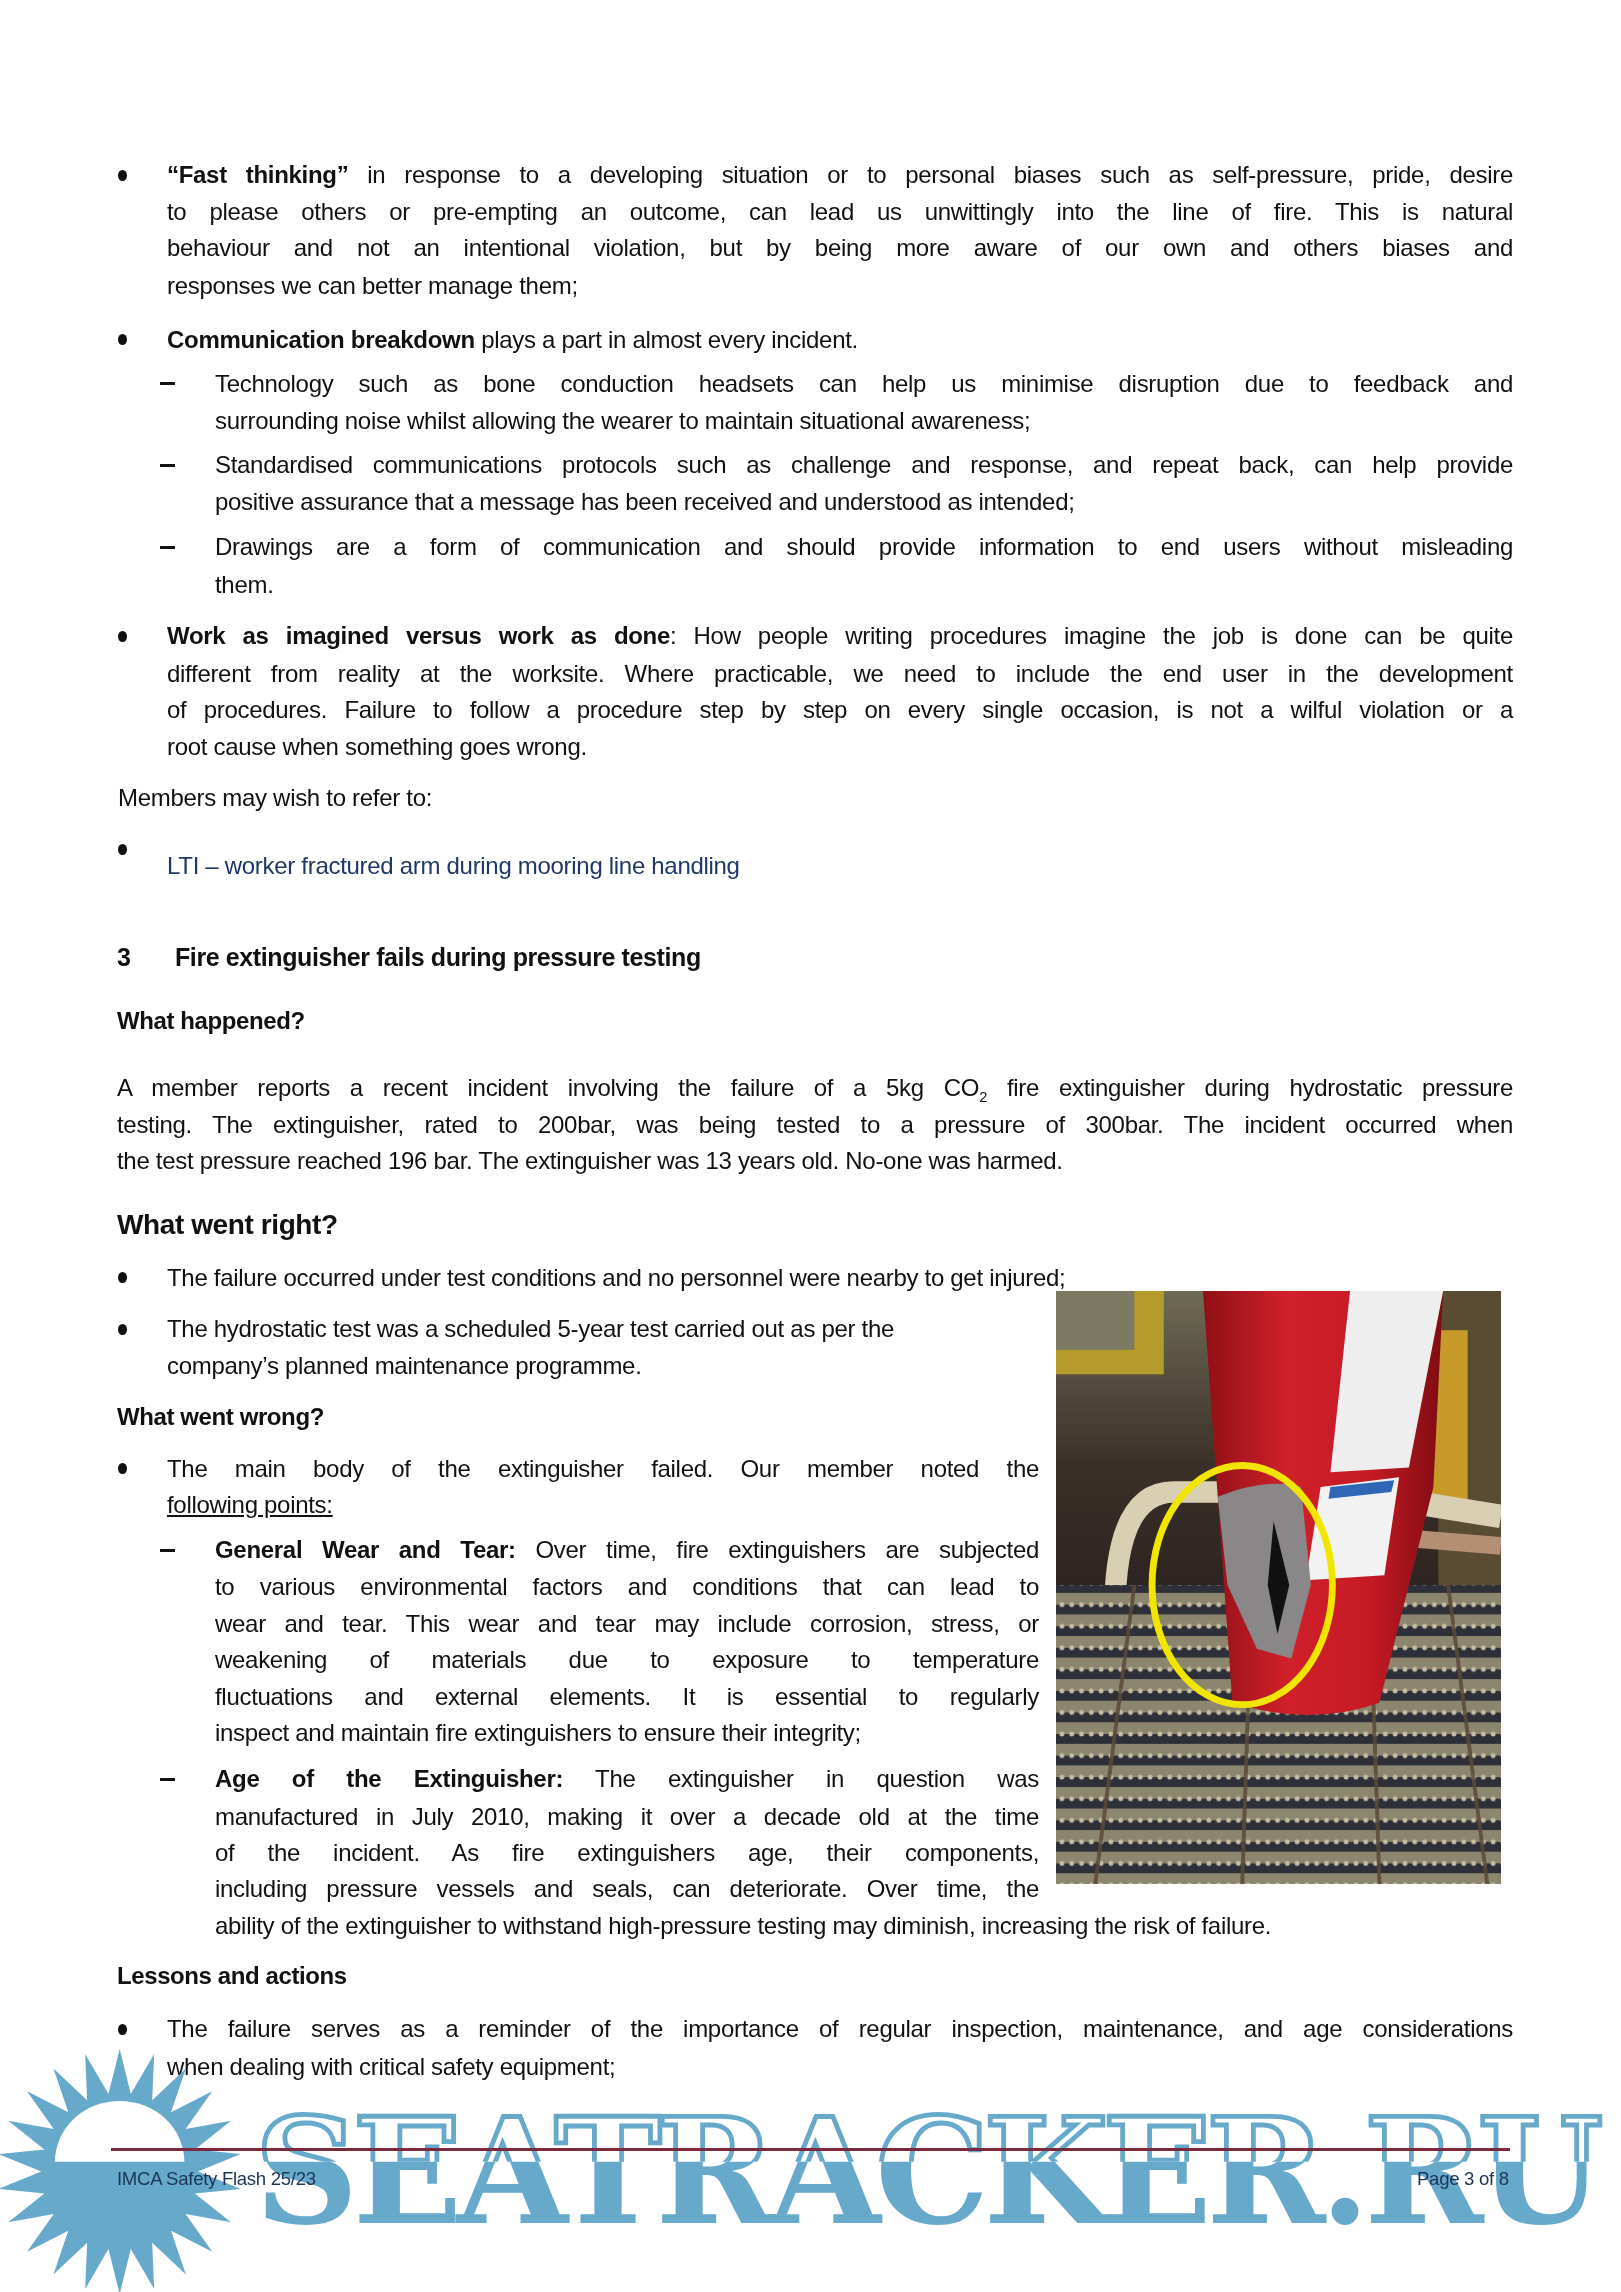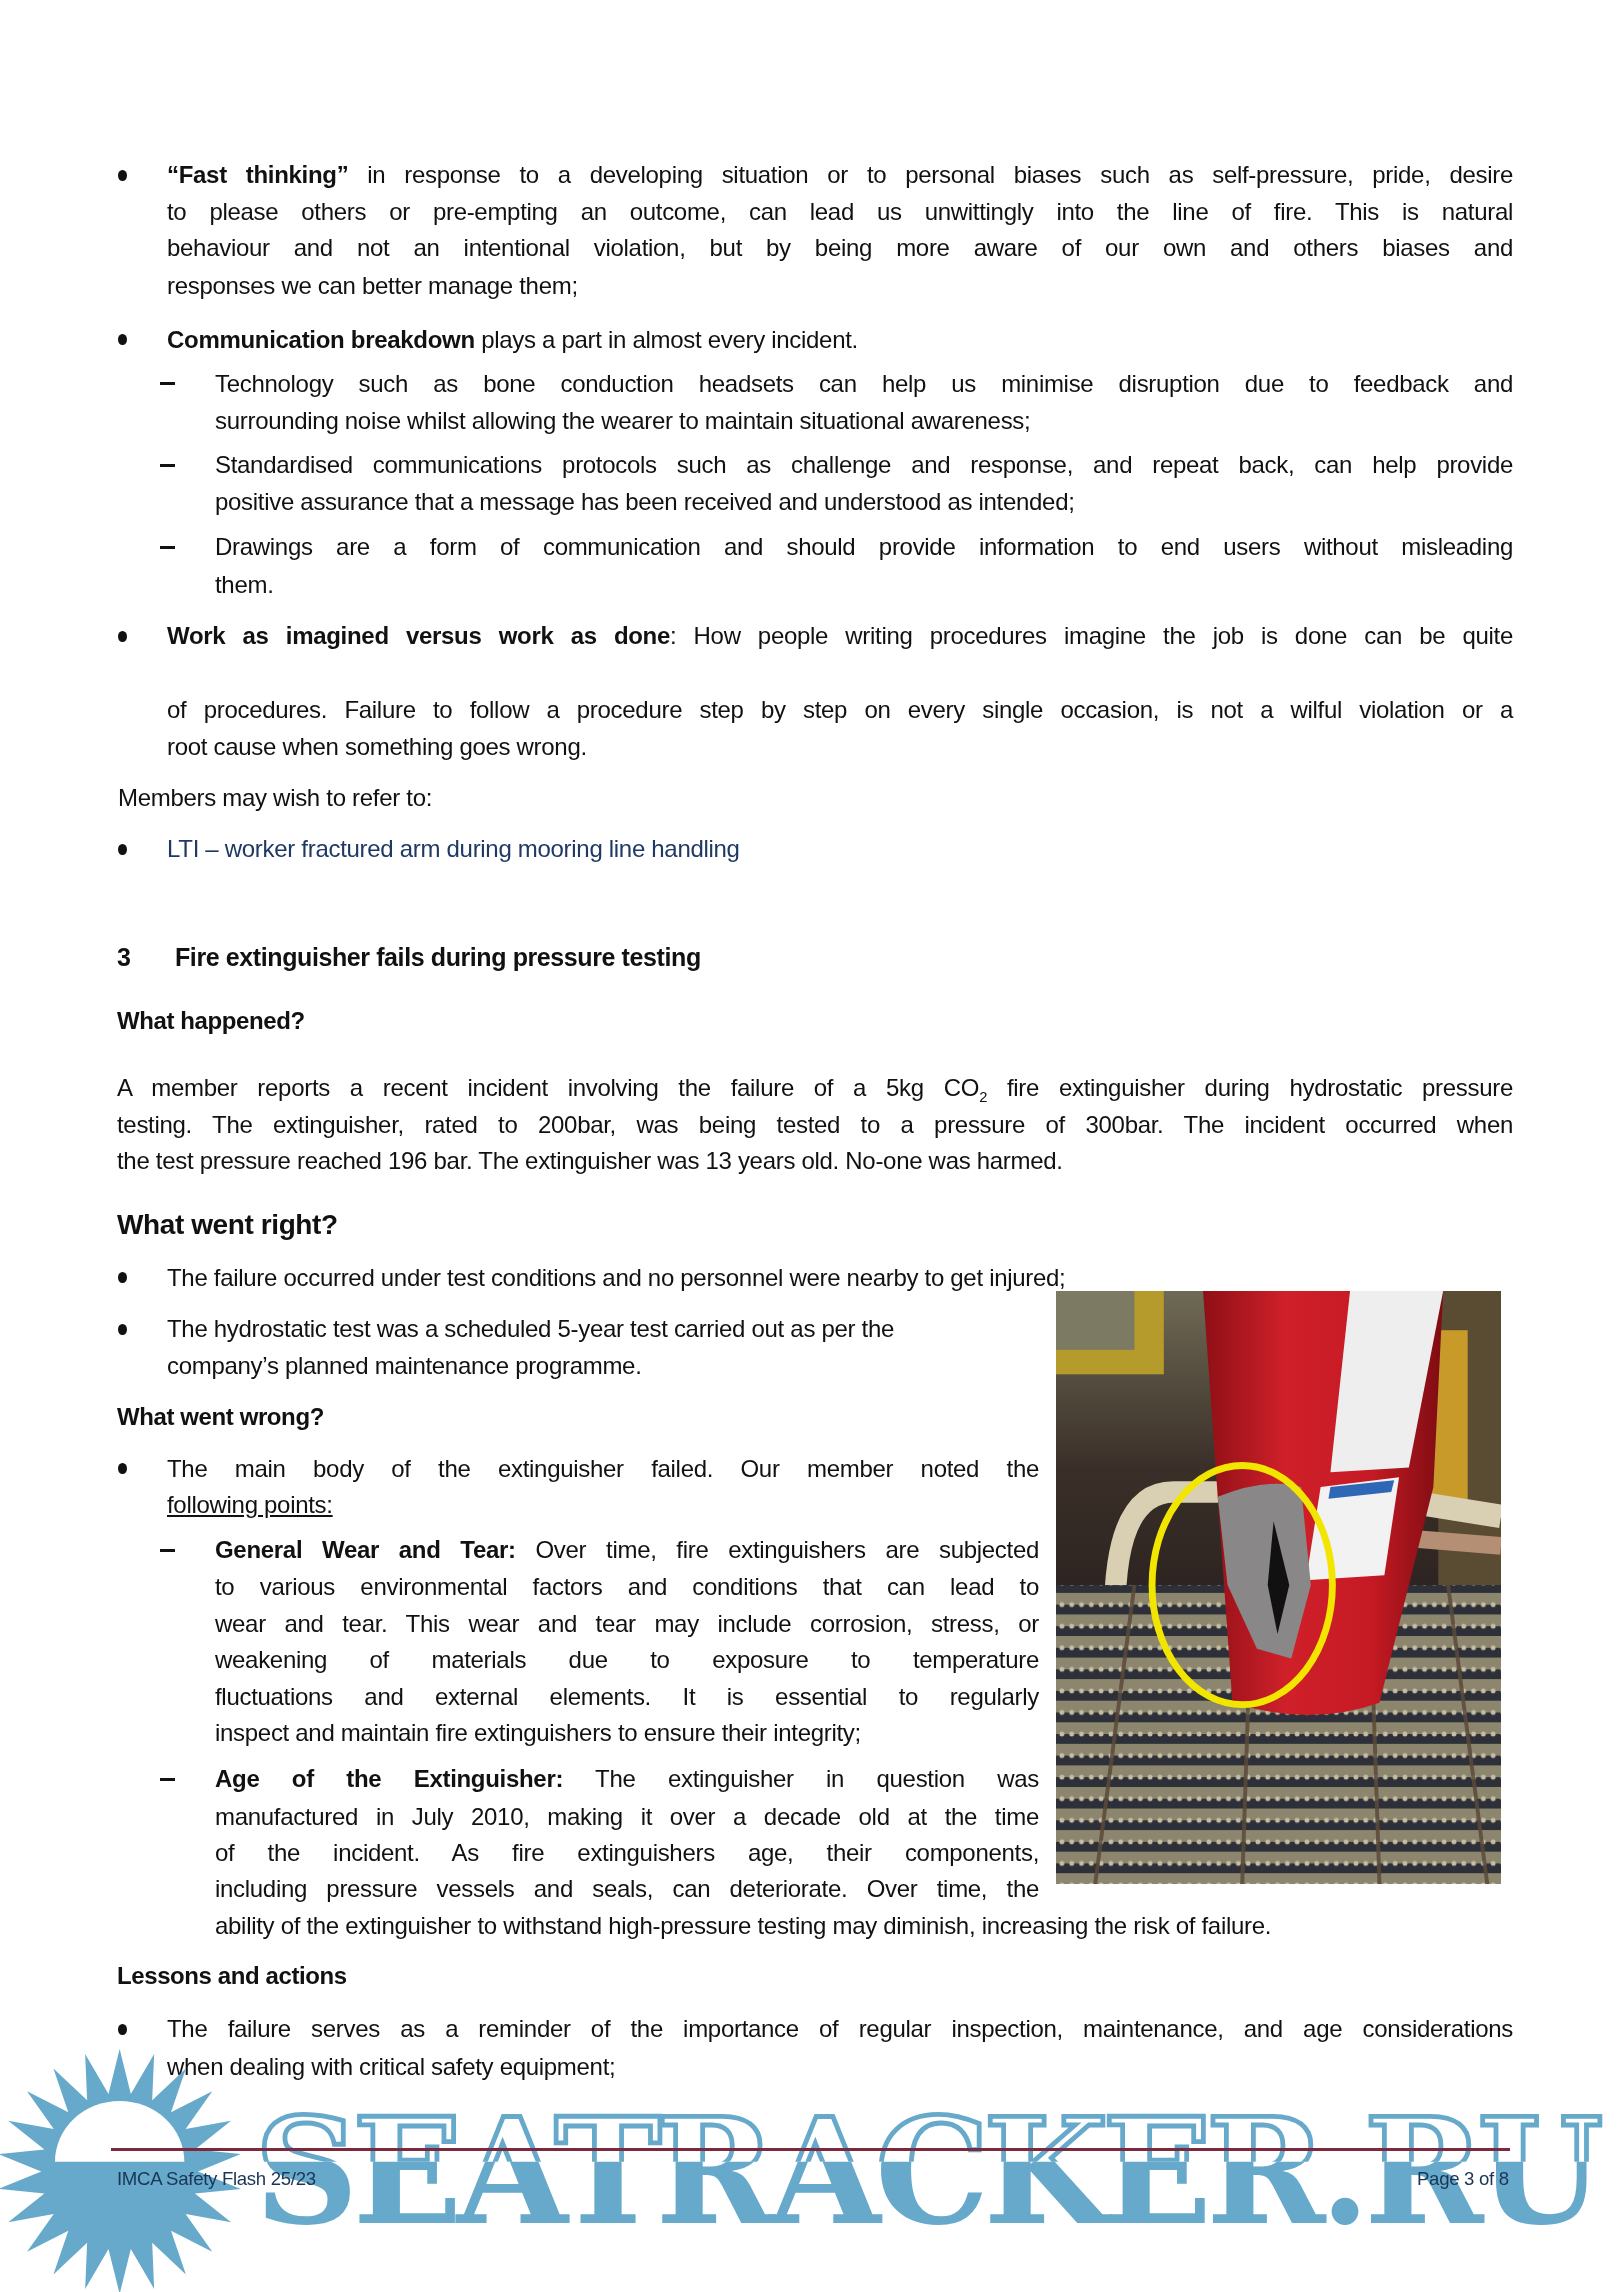--- a/index.html
+++ b/index.html
@@ -4,21 +4,21 @@
 <style>
   html, body { margin: 0; padding: 0; background: #ffffff; }
   body { width: 1621px; height: 2293px; position: relative; overflow: hidden;
          font-family: "Liberation Sans", sans-serif; color: #111; }
   .page { position: absolute; left: 0; top: 0; width: 1336px; height: 2293px; }
   .t { position: absolute; font-size: 24px; line-height: 37px; white-space: nowrap; letter-spacing: -0.3px; }
   .just { white-space: normal; text-align: justify; text-align-last: justify; }
   b { font-weight: bold; }
   .bullet { position: absolute; width: 8.8px; height: 10.8px; border-radius: 50%; background: #111; }
   .dash { position: absolute; width: 14.7px; height: 2.9px; background: #111; }
-  .link { color: #1f3864; }
+  .link { color: #1f3864; margin-top: 17px; }
   .h { position: absolute; font-size: 25px; font-weight: bold; line-height: 36px; white-space: nowrap; letter-spacing: -0.4px; }
   .photo { position: absolute; left: 1056px; top: 1291px; width: 445px; height: 593px; overflow: hidden; }
   .footer-line { position: absolute; left: 111px; top: 2148px; width: 1399px; height: 2.9px; background: #7a2a3c; }
   .footer-text { position: absolute; top: 2168px; font-size: 18.6px; color: #1a3555; white-space: nowrap; letter-spacing: -0.3px; }
   .wm { position: absolute; left: 0; top: 2049px; width: 1621px; height: 244px; pointer-events: none; }
   sub { font-size: 14.7px; line-height: 0; }
 </style>
 </head>
 <body>
 
@@ -46,20 +46,21 @@
   <div class="t" style="left:215px;top:483px;">positive assurance that a message has been received and understood as intended;</div>
 
   <div class="dash" style="left:160px;top:546px;"></div>
   <div class="t just" style="left:215px;top:528px;width:1298px;">Drawings are a form of communication and should provide information to end users without misleading</div>
   <div class="t" style="left:215px;top:566px;">them.</div>
 
   <div class="bullet" style="left:118px;top:631px;"></div>
   <div class="t just" style="left:167px;top:617px;width:1346px;">
     <b>Work as imagined versus work as done</b><span>: How people writing procedures imagine the job is done can be quite</span>
   </div>
+  <div class="t just" style="left:167px;top:655px;width:1346px;">different from reality at the worksite. Where practicable, we need to include the end user in the development</div>
   <div class="t just" style="left:167px;top:691px;width:1346px;">of procedures. Failure to follow a procedure step by step on every single occasion, is not a wilful violation or a</div>
   <div class="t" style="left:167px;top:728px;">root cause when something goes wrong.</div>
 
   <div class="t" style="left:118px;top:779px;">Members may wish to refer to:</div>
   <div class="bullet" style="left:118px;top:844px;"></div>
   <a class="t link" style="left:167px;top:830px;text-decoration:none;">LTI – worker fractured arm during mooring line handling</a>
 
   <div class="h" style="left:117px;top:939px;">3</div>
   <div class="h" style="left:175px;top:939px;">Fire extinguisher fails during pressure testing</div>
 

